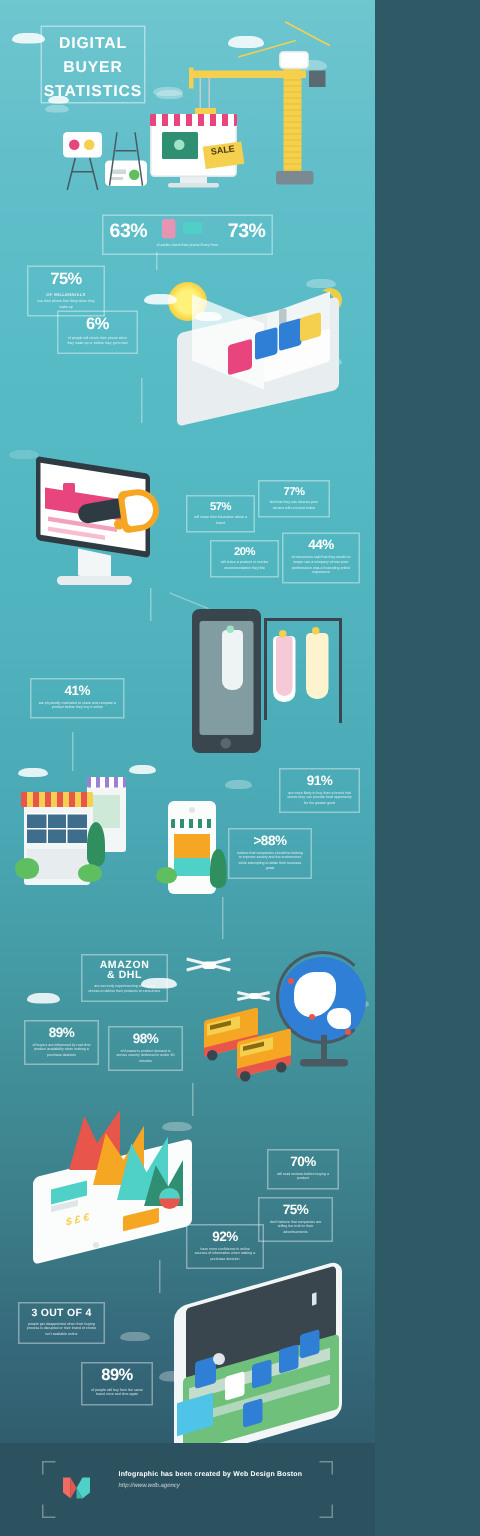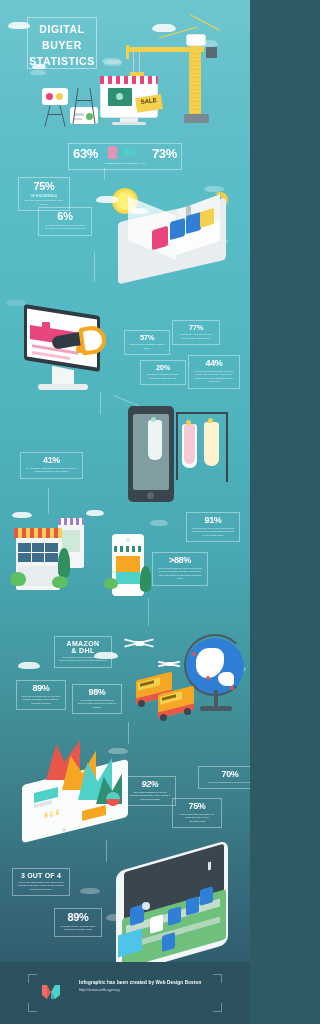--- a/index.html
+++ b/index.html
@@ -408,26 +408,26 @@
     <div class="art" style="left:158px;top:690px;width:36px;height:24px;background:#f5a623;border-radius:2px;transform:skewY(-14deg);"></div>
     <div class="art" style="left:160px;top:694px;width:22px;height:8px;background:#f5cf4e;transform:skewY(-14deg);"></div>
     <div class="art" style="left:158px;top:708px;width:36px;height:6px;background:#e8554a;transform:skewY(-14deg);"></div>
     <div class="art" style="left:162px;top:696px;width:14px;height:3px;background:#8a6a10;transform:skewY(-14deg);"></div>
     <div class="dot" style="left:160px;top:714px;width:7px;height:7px;background:#3a464d;"></div>
     <div class="dot" style="left:184px;top:708px;width:7px;height:7px;background:#3a464d;"></div>
   </div>
 
   <div class="lead" style="left:128px;top:722px;width:1px;height:22px;"></div>
 
-  <div class="stat s-md" style="left:124px;top:776px;width:52px;font-style:italic;">
+  <div class="stat s-md" style="left:124px;top:816px;width:52px;">
     <div class="big">92%</div>
     <div class="sub">have more confidence in online sources of information when making a purchase decision</div>
   </div>
 
-  <div class="stat s-md" style="left:198px;top:766px;width:64px;">
+  <div class="stat s-md" style="left:178px;top:766px;width:48px;">
     <div class="big">70%</div>
     <div class="sub">will read reviews before buying a product</div>
   </div>
 
   <div class="stat s-md" style="left:172px;top:798px;width:50px;">
     <div class="big">75%</div>
     <div class="sub">don't believe that companies are telling the truth in their advertisements</div>
   </div>
 
   <div class="art">

